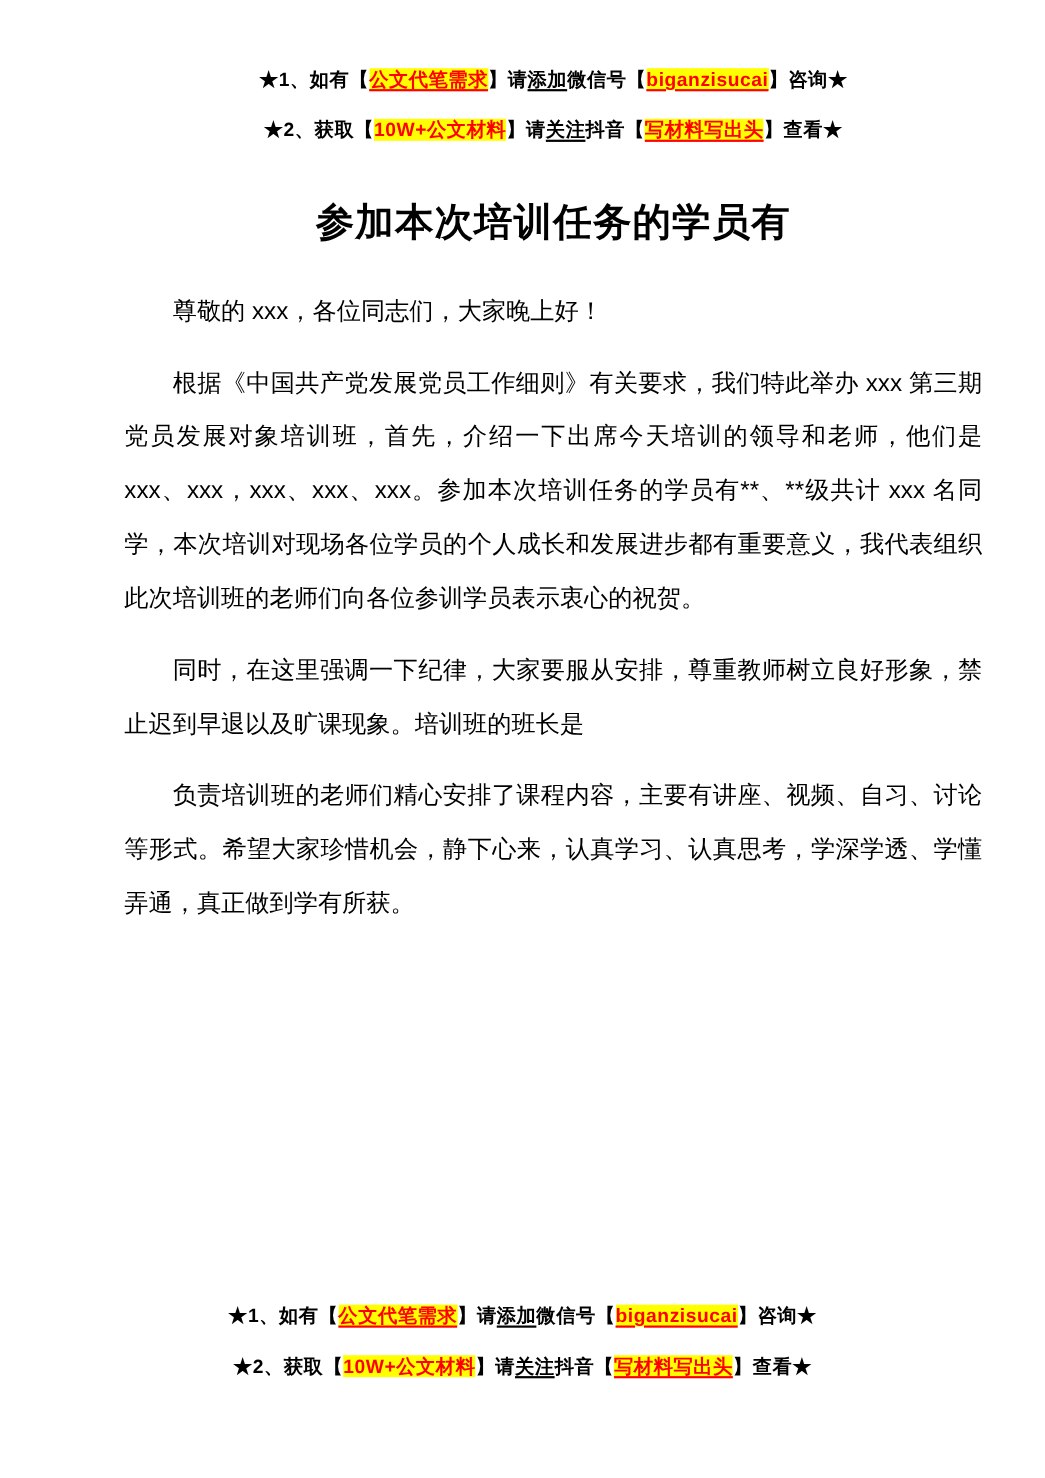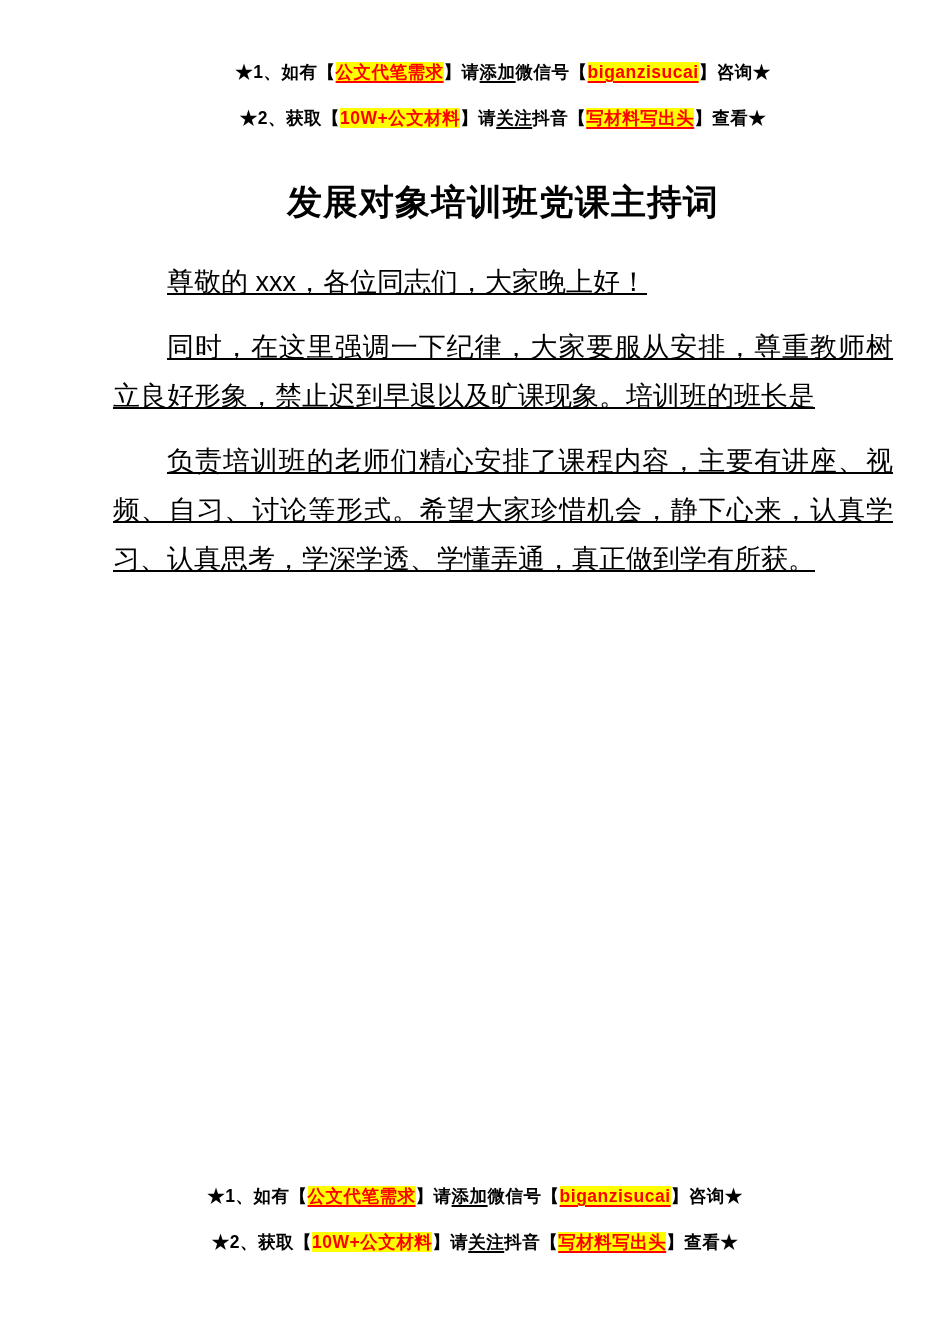--- a/index.html
+++ b/index.html
@@ -38,25 +38,24 @@
   .doc-title {
     margin-top: 50px;
     text-align: center;
     font-size: 35px;
     font-weight: bold;
     letter-spacing: 1px;
   }
   
   .content {
     margin-top: 32px;
-    font-size: 27px;
+    font-size: 22px;
     line-height: 49px;
     text-align: justify;
     text-justify: inter-ideograph;
-    text-decoration: underline;
   }
   .content p {
     margin: 0 0 16px 0;
     text-indent: 2em;
   }
   
   .promo-footer {
     position: absolute;
     left: 0;
     right: 0;
@@ -70,24 +69,25 @@
 
   <div class="promo">
     <div class="promo-line">
       <span>★1、如有【</span><span class="hl red u">公文代笔需求</span><span>】请</span><span class="u">添加</span><span>微信号【</span><span class="hl red u">biganzisucai</span><span>】咨询★</span>
     </div>
     <div class="promo-line">
       <span>★2、获取【</span><span class="hl red">10W+公文材料</span><span>】请</span><span class="u">关注</span><span>抖音【</span><span class="hl red u">写材料写出头</span><span>】查看★</span>
     </div>
   </div>
 
-  <div class="doc-title">发展对象培训班党课主持词</div>
+  <div class="doc-title">参加本次培训任务的学员有</div>
 
   <div class="content">
     <p>尊敬的 xxx，各位同志们，大家晚上好！</p>
+    <p>根据《中国共产党发展党员工作细则》有关要求，我们特此举办 xxx 第三期党员发展对象培训班，首先，介绍一下出席今天培训的领导和老师，他们是 xxx、xxx，xxx、xxx、xxx。参加本次培训任务的学员有**、**级共计 xxx 名同学，本次培训对现场各位学员的个人成长和发展进步都有重要意义，我代表组织此次培训班的老师们向各位参训学员表示衷心的祝贺。</p>
     <p>同时，在这里强调一下纪律，大家要服从安排，尊重教师树立良好形象，禁止迟到早退以及旷课现象。培训班的班长是</p>
     <p>负责培训班的老师们精心安排了课程内容，主要有讲座、视频、自习、讨论等形式。希望大家珍惜机会，静下心来，认真学习、认真思考，学深学透、学懂弄通，真正做到学有所获。</p>
   </div>
 
   <div class="promo promo-footer">
     <div class="promo-line">
       <span>★1、如有【</span><span class="hl red u">公文代笔需求</span><span>】请</span><span class="u">添加</span><span>微信号【</span><span class="hl red u">biganzisucai</span><span>】咨询★</span>
     </div>
     <div class="promo-line">
       <span>★2、获取【</span><span class="hl red">10W+公文材料</span><span>】请</span><span class="u">关注</span><span>抖音【</span><span class="hl red u">写材料写出头</span><span>】查看★</span>

